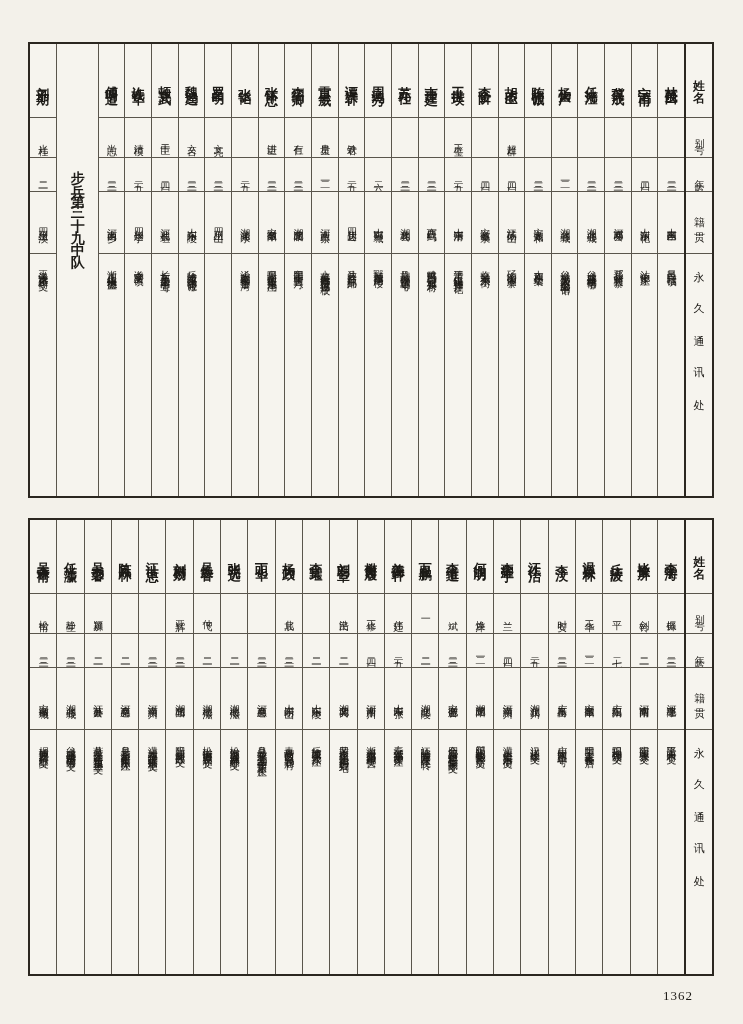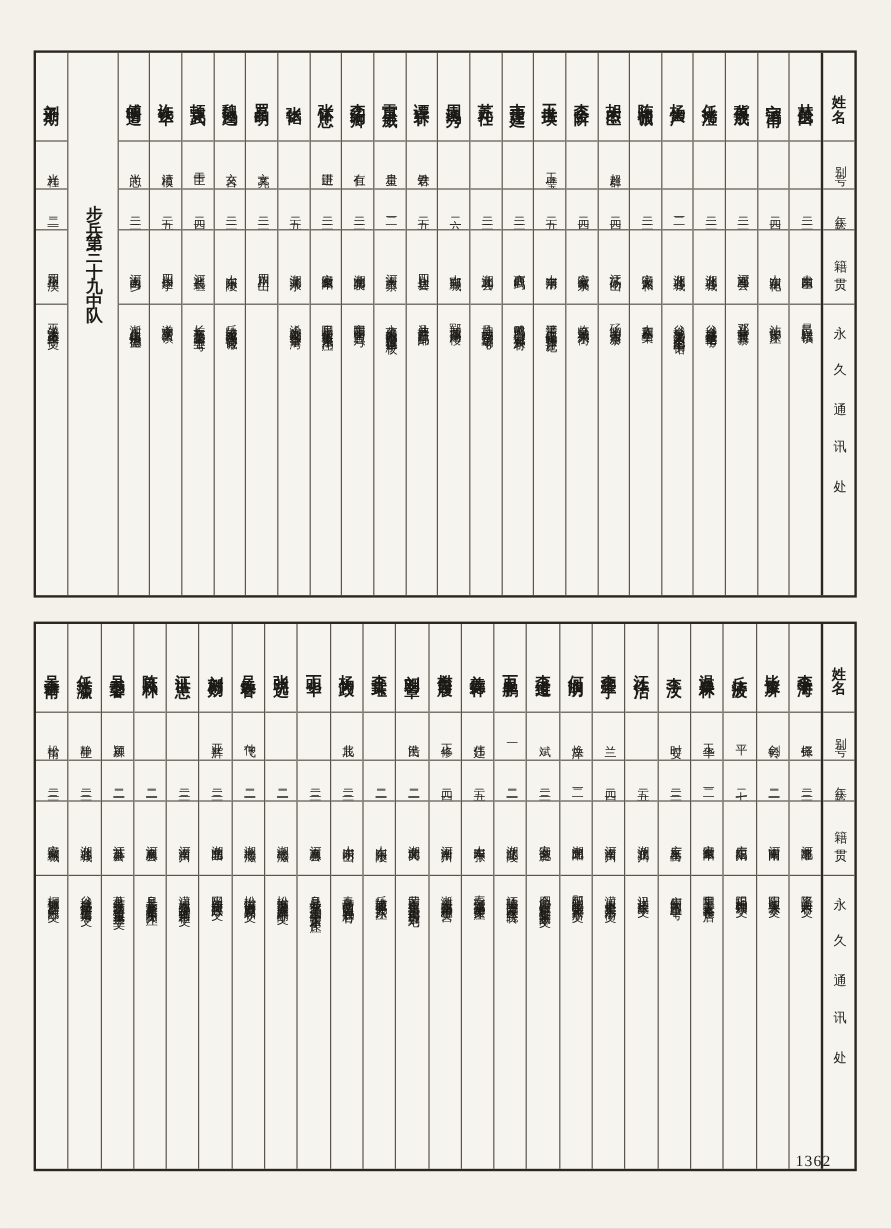--- a/index.html
+++ b/index.html
@@ -43,21 +43,21 @@
   .address .vt{font-size:10px;line-height:12px;letter-spacing:1.5px;max-height:100%;}
 
   .unit-label{font-size:14px;font-weight:700;letter-spacing:12px;}
 
   .header-col .h-name{font-size:12px;font-weight:700;letter-spacing:11px;}
   .header-col .h-alias{font-size:10px;letter-spacing:7px;}
   .header-col .h-age{font-size:10px;letter-spacing:4px;}
   .header-col .h-native{font-size:11px;letter-spacing:15px;}
   .header-col .h-address{font-size:11px;letter-spacing:32px;max-height:100%;}
 
-  .page-number{position:absolute;right:50px;bottom:48px;font-size:13px;letter-spacing:1px;font-family:"Liberation Serif","DejaVu Serif",serif;}
+  .page-number{position:absolute;right:50px;bottom:20px;font-size:13px;letter-spacing:1px;font-family:"Liberation Serif","DejaVu Serif",serif;}
 </style>
 </head>
 <body>
 
 <div class="page">
 
   <div class="roster-table" id="table-top">
     <div class="col person">
     <div class="cell name">
       <span class="vt">刘子期</span>

